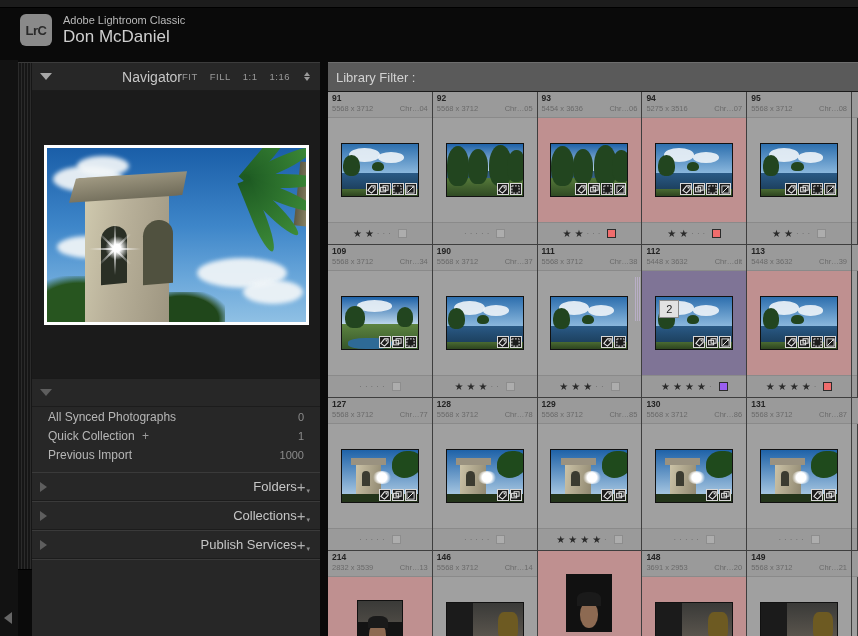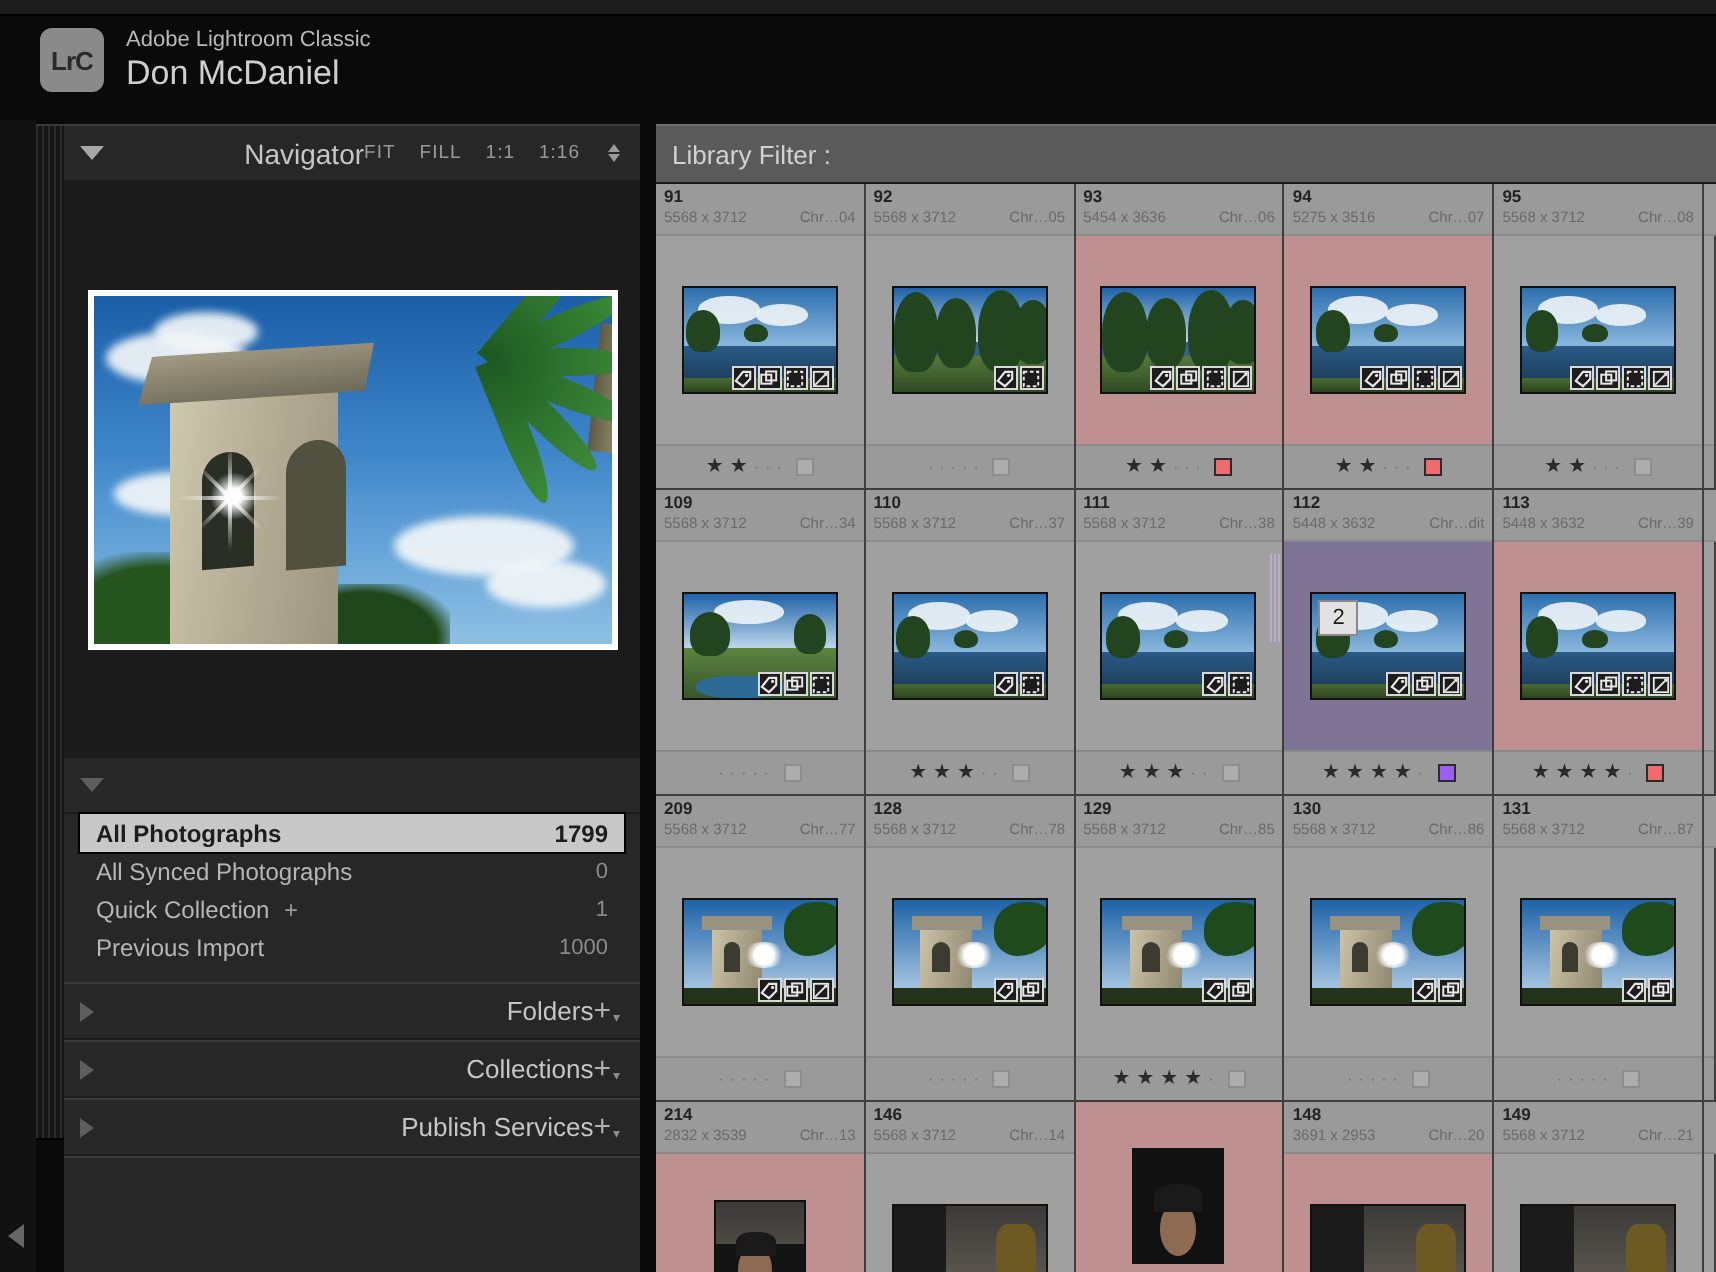--- a/index.html
+++ b/index.html
@@ -337,24 +337,20 @@
           <div class="frond" style="transform:rotate(45deg)"></div>
           <div class="frond" style="transform:rotate(68deg)"></div>
         </div>
       </div>
     </div>
 
     <div class="panel-header">
       <span class="tri-dotted"></span>
     </div>
     <div class="catalog-list">
-      <div class="cat-row selected">
-        <span class="cat-label">All Photographs</span>
-        <span class="cat-count">1799</span>
-      </div>
       <div class="cat-row">
         <span class="cat-label">All Synced Photographs</span>
         <span class="cat-count">0</span>
       </div>
       <div class="cat-row">
         <span class="cat-label">
           <span>Quick Collection</span>
           <span class="qc-plus">+</span>
         </span>
         <span class="cat-count">1</span>
@@ -720,21 +716,21 @@
             <span class="star off">·</span>
             <span class="star off">·</span>
             <span class="star off">·</span>
             <span class="star off">·</span>
             <span class="star off">·</span>
             <span class="flagbox"></span>
           </div>
         </div>
         <div class="cell">
           <div class="cell-head">
-            <div class="cell-idx">110</div>
+            <div class="cell-idx">190</div>
             <div class="cell-meta">
               <span class="cell-dims">5568 x 3712</span>
               <span class="cell-name">Chr…37</span>
             </div>
           </div>
           <div class="thumb-area">
             <div class="thumb">
               <div class="sc">
                 <div class="sc-sky"></div>
                 <div class="sc-cloud" style="left:10%;top:8%;width:40%;height:26%"></div>
@@ -922,21 +918,21 @@
         </div>
         <div class="cell" style="width: 6px;">
           <div class="cell-head"></div>
           <div class="thumb-area"></div>
           <div class="cell-foot"></div>
         </div>
       </div>
       <div class="grid-row">
         <div class="cell">
           <div class="cell-head">
-            <div class="cell-idx">209</div>
+            <div class="cell-idx">127</div>
             <div class="cell-meta">
               <span class="cell-dims">5568 x 3712</span>
               <span class="cell-name">Chr…77</span>
             </div>
           </div>
           <div class="thumb-area">
             <div class="thumb">
               <div class="sc">
                 <div class="sc-sky2" style="height:100%"></div>
                 <div class="sc-tower" style="left:18%;top:22%;width:34%;height:78%;background:linear-gradient(100deg,#cdc4a8,#8d856e)"></div>

